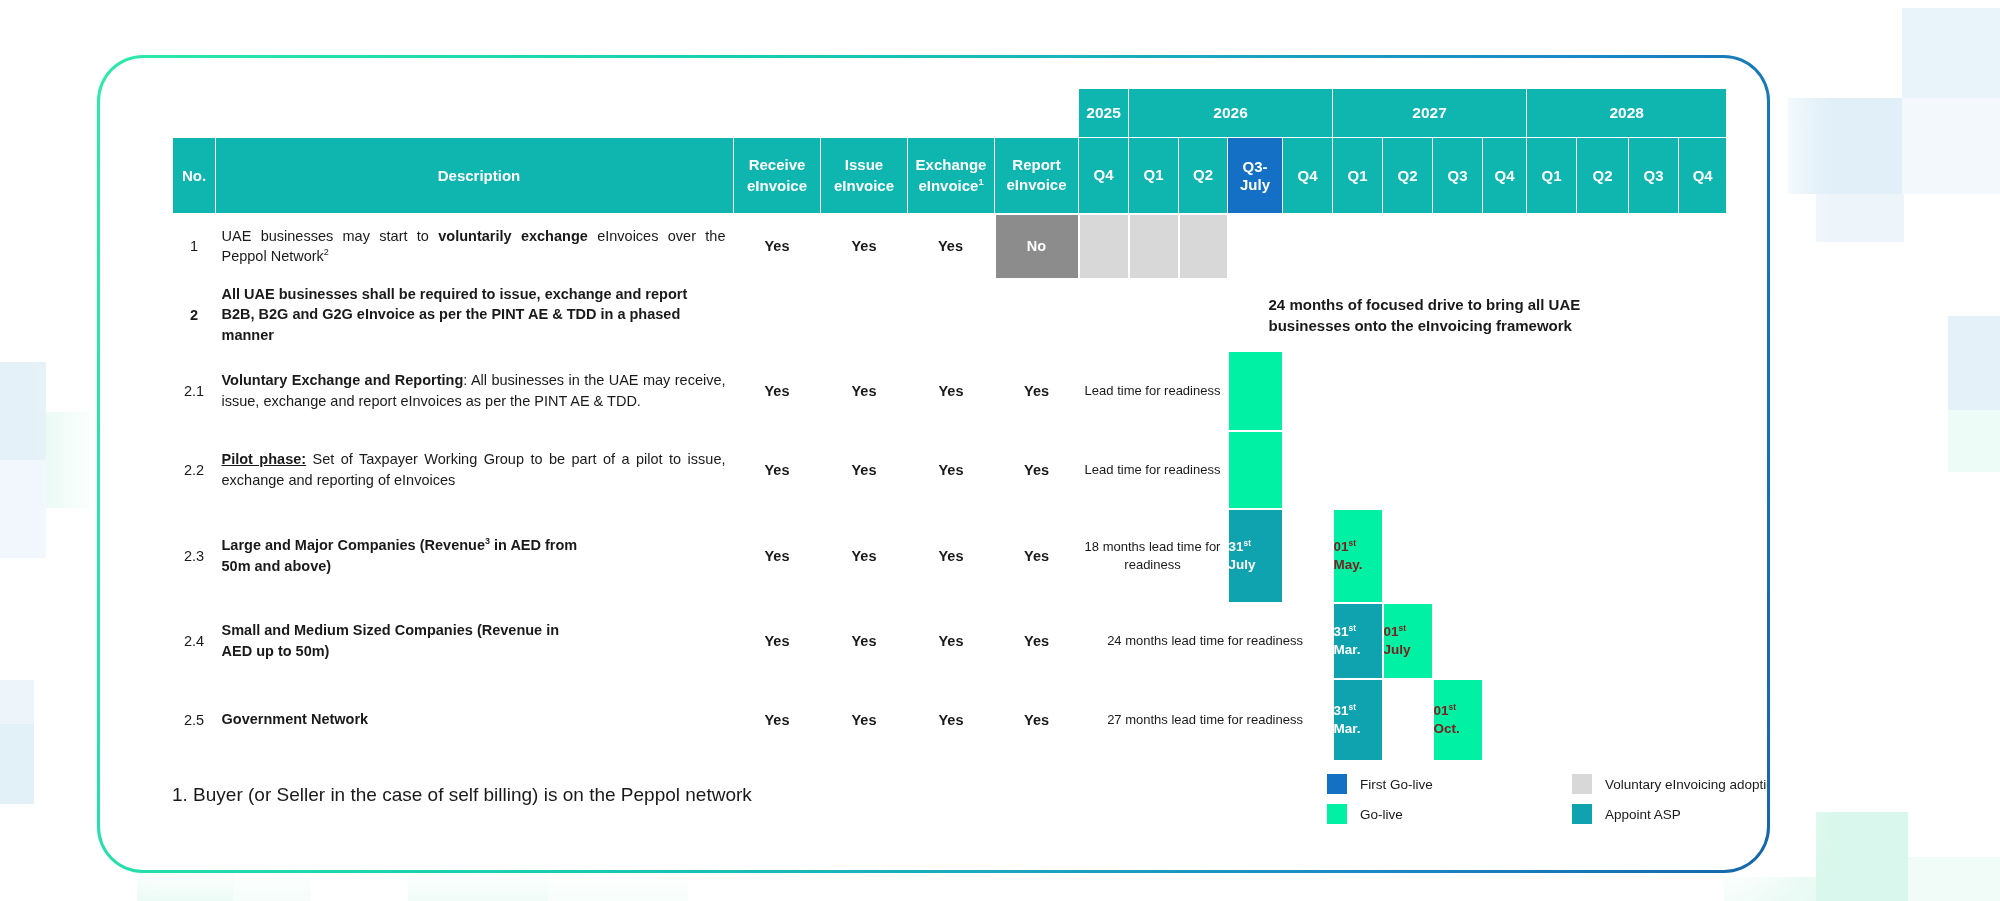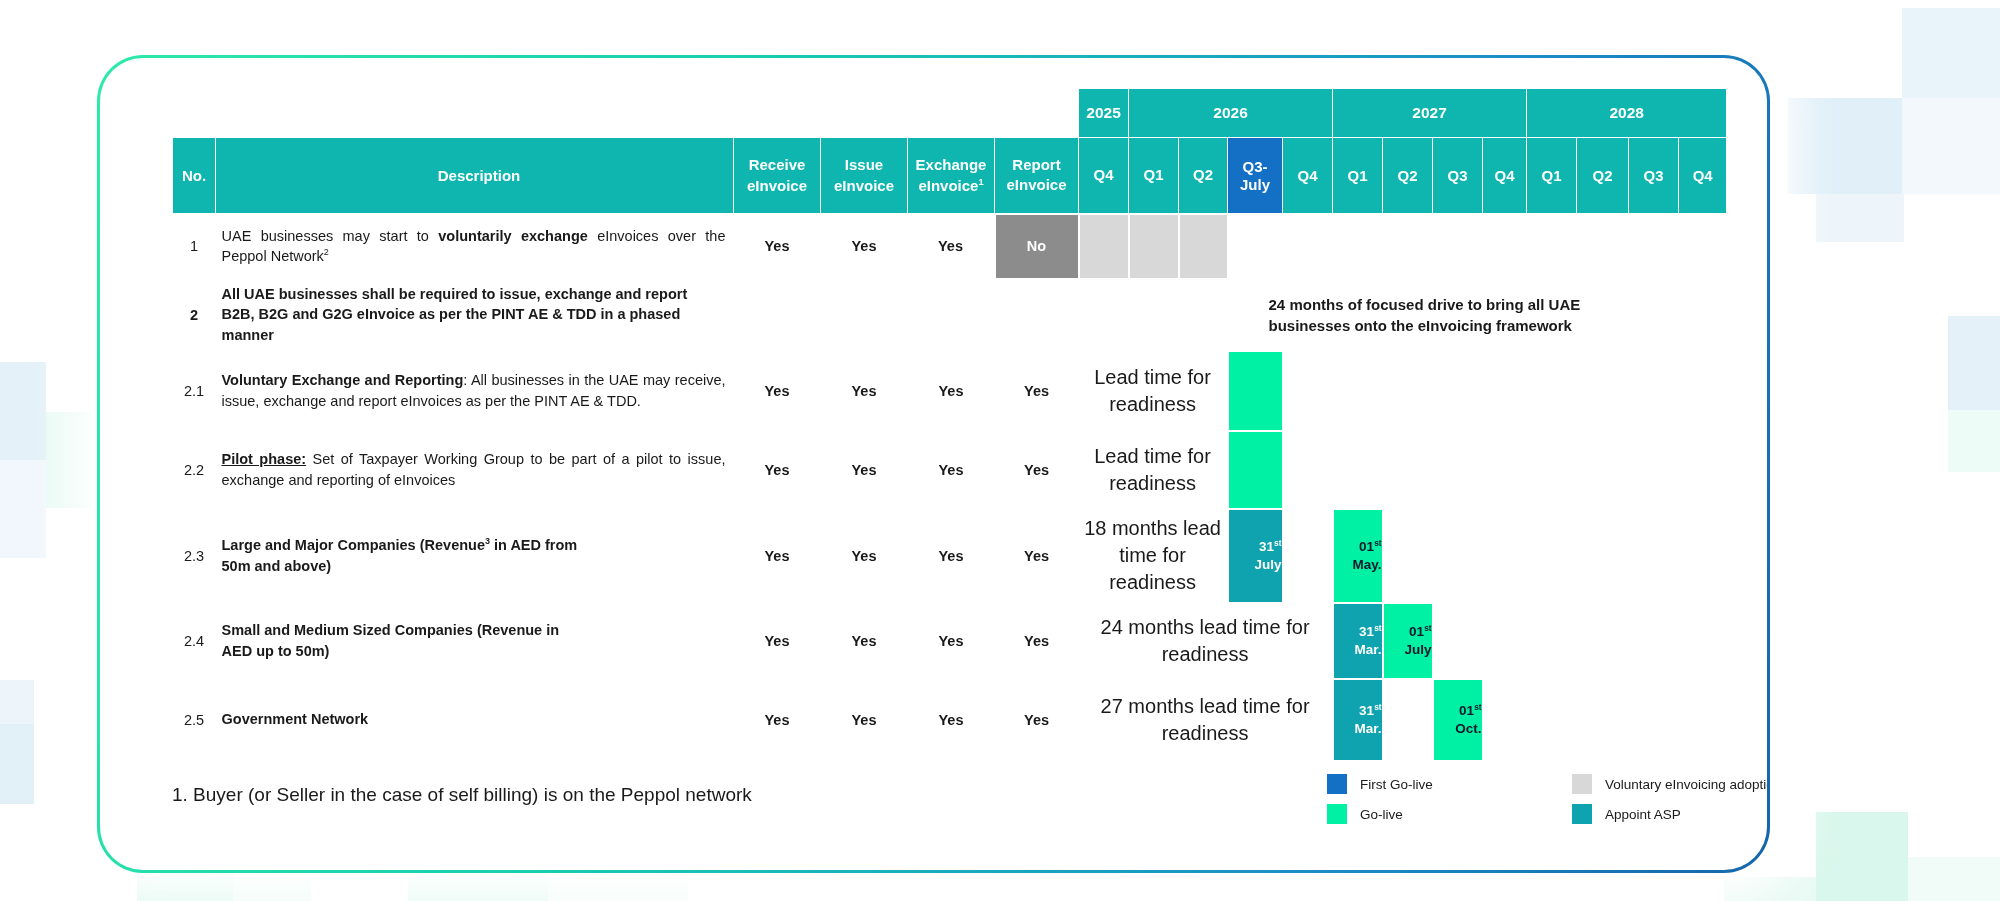--- a/index.html
+++ b/index.html
@@ -31,25 +31,25 @@
   .spacer{background:#fff;border:none;}
   .no-cell{text-align:center;font-size:14.5px;vertical-align:middle;}
   .no-cell.b{font-weight:bold;}
   .desc-cell{vertical-align:middle;padding:2px 8px 2px 6px;}
   .desc-text{font-size:14.5px;line-height:1.42;text-align:justify;white-space:pre-line;color:var(--text);}
   .desc-text .b{font-weight:bold;}
   .desc-text .u{text-decoration:underline;}
   sup{font-size:0.62em;vertical-align:super;line-height:0;}
   .val-cell{text-align:center;vertical-align:middle;font-weight:bold;font-size:14.5px;}
   .no-val{background:var(--no-gray);color:#fff;border:2px solid #fff;}
-  .lead-cell{text-align:center;vertical-align:middle;font-size:20px;line-height:1.35;padding:0 4px;}
-  .tl-cell{border:2px solid #fff;vertical-align:middle;text-align:right;}
+  .lead-cell{text-align:center;vertical-align:middle;font-size:13px;line-height:1.35;padding:0 4px;}
+  .tl-cell{border:2px solid #fff;vertical-align:middle;text-align:left;}
   .c-vol{background:var(--voluntary-gray);}
   .c-asp{background:var(--appoint-asp-teal);color:#fff;}
-  .c-gol{background:var(--go-live-green);color:#0f172a;}
+  .c-gol{background:var(--go-live-green);color:#7f1d1d;}
   .date{font-weight:bold;font-size:13.5px;line-height:1.3;}
   .note-cell{vertical-align:middle;}
   .note-text{margin-left:190px;width:362px;font-weight:bold;font-size:15px;line-height:1.4;color:var(--text);}
   .footnotes{position:absolute;left:72px;top:726px;font-size:19px;line-height:22px;color:var(--text);}
   .legend{position:absolute;left:1227px;top:716px;display:flex;}
   .legend-col{display:flex;flex-direction:column;width:245px;}
   .legend-item{display:flex;align-items:center;height:20px;margin-bottom:10px;font-size:13.5px;}
   .swatch{width:20px;height:20px;margin-right:13px;flex:0 0 auto;}
   .sw-voluntary{background:var(--voluntary-gray);}
   .sw-appoint{background:var(--appoint-asp-teal);}

